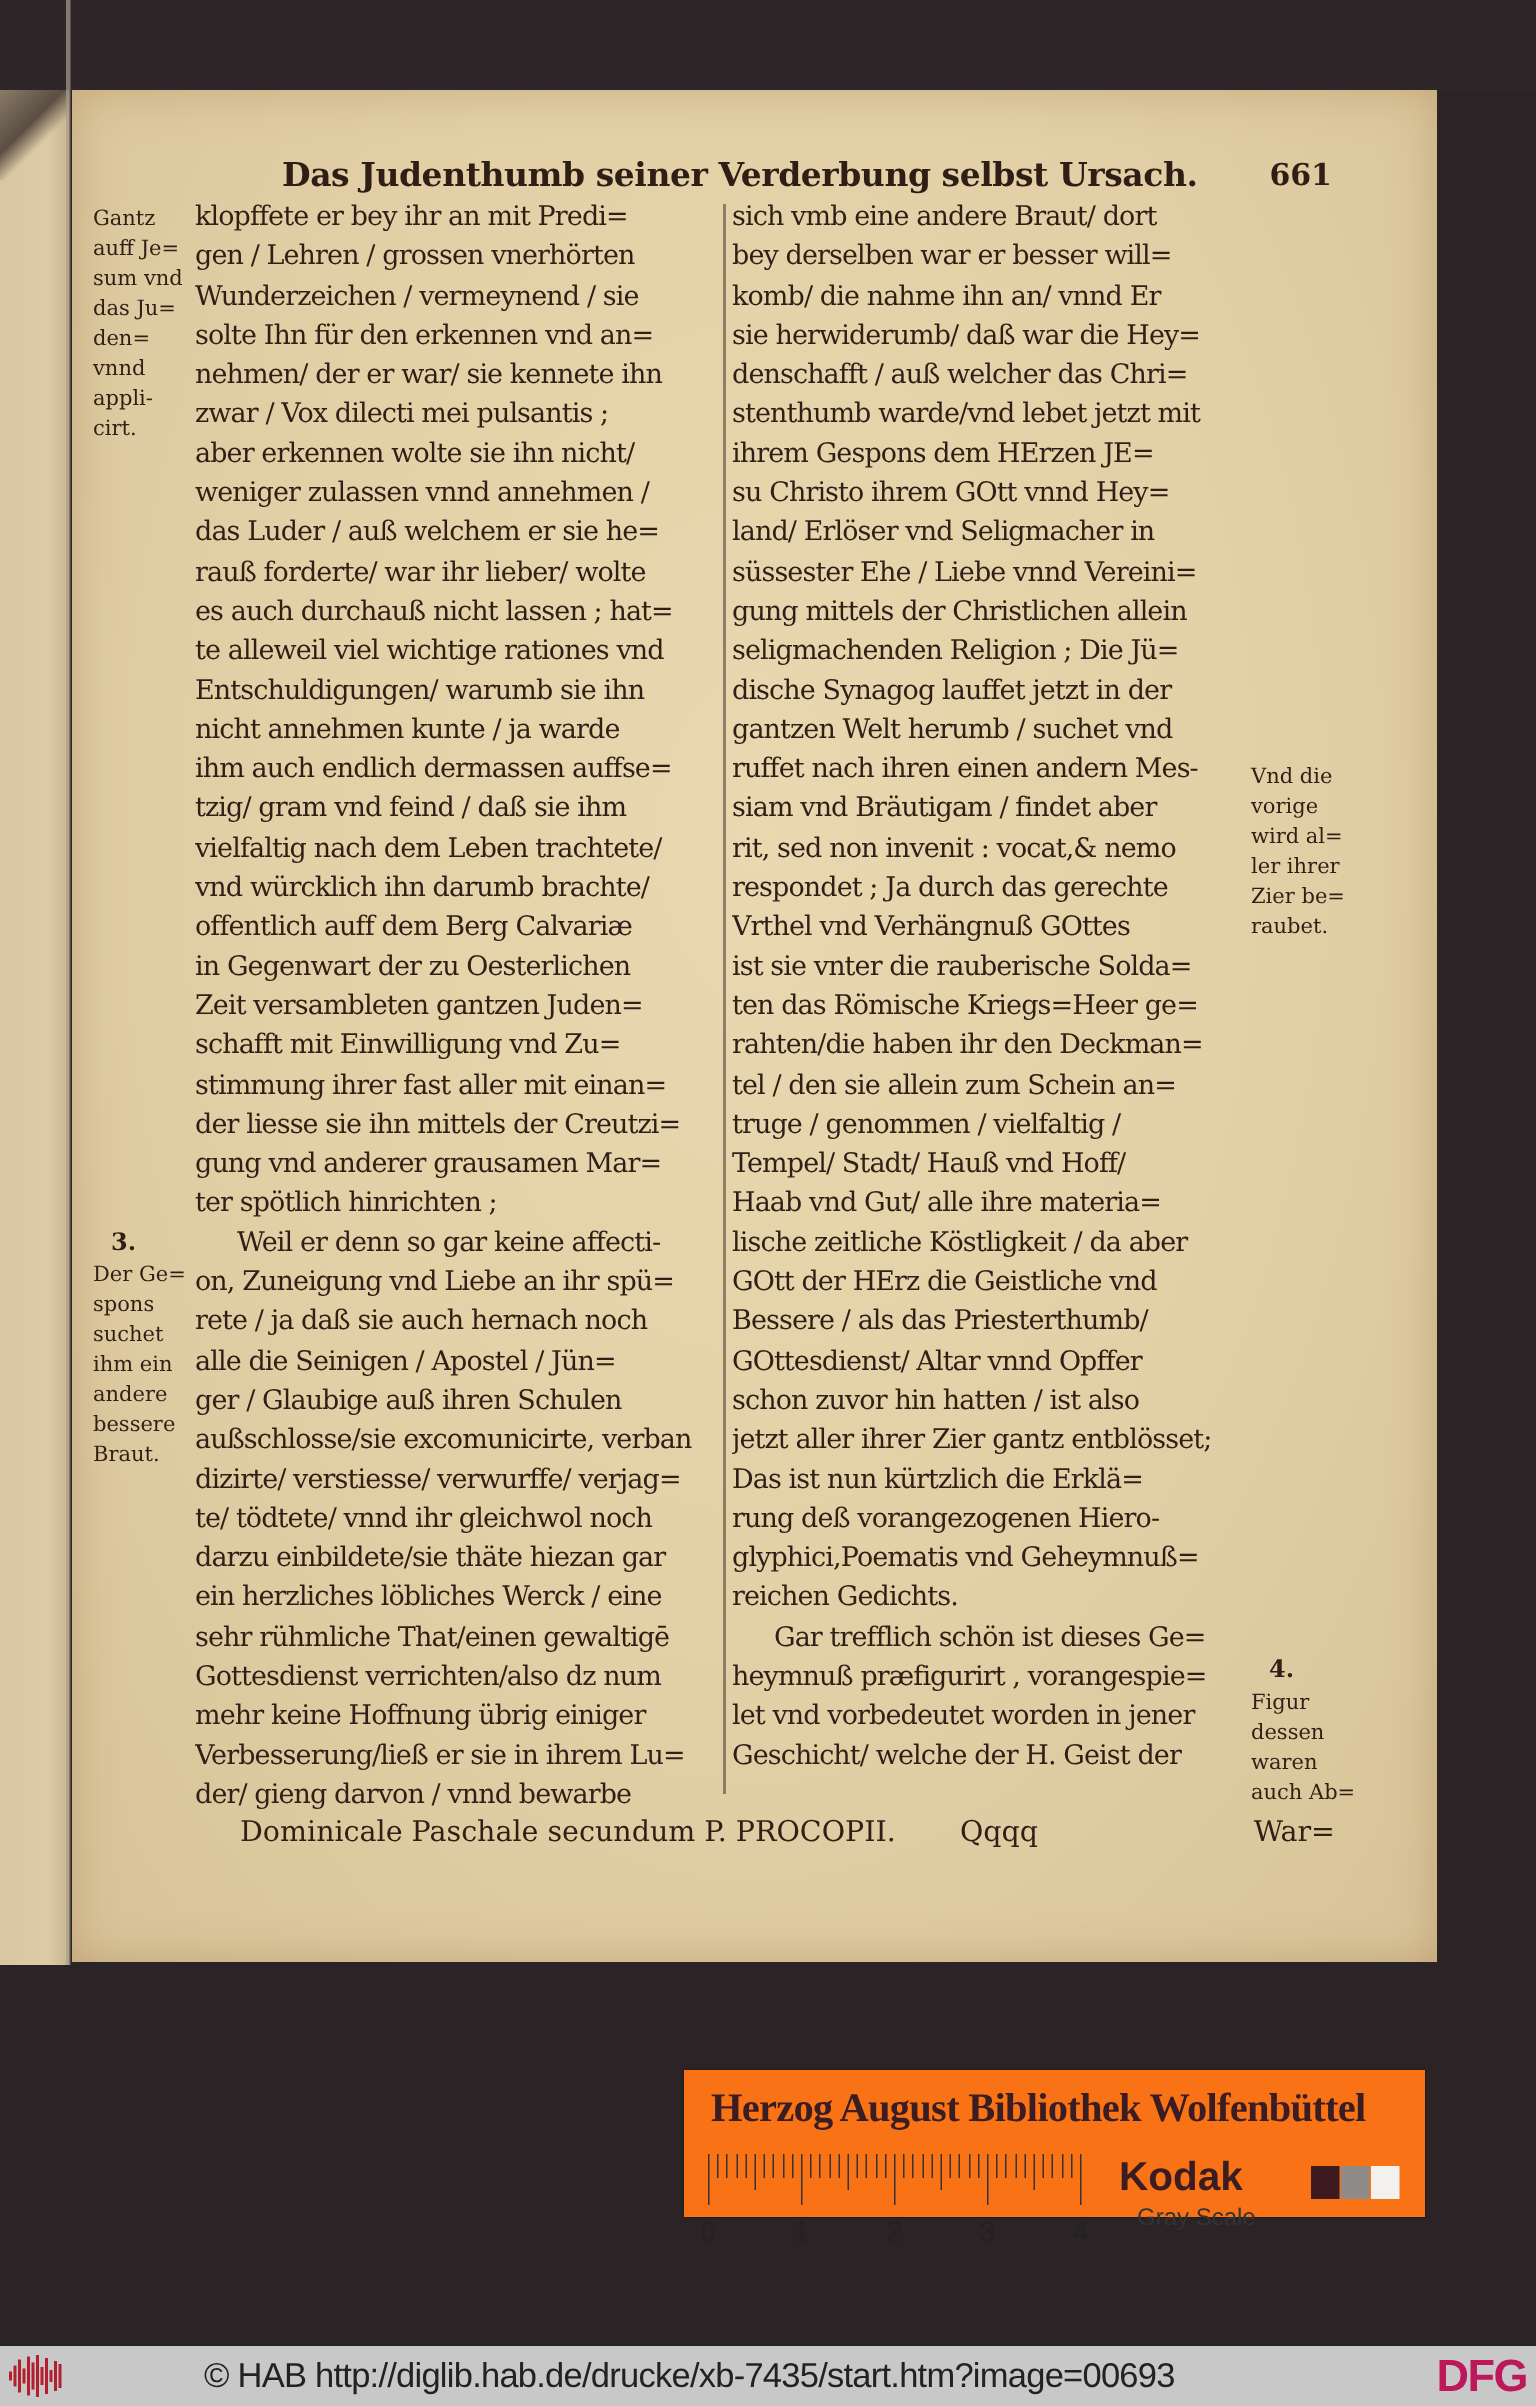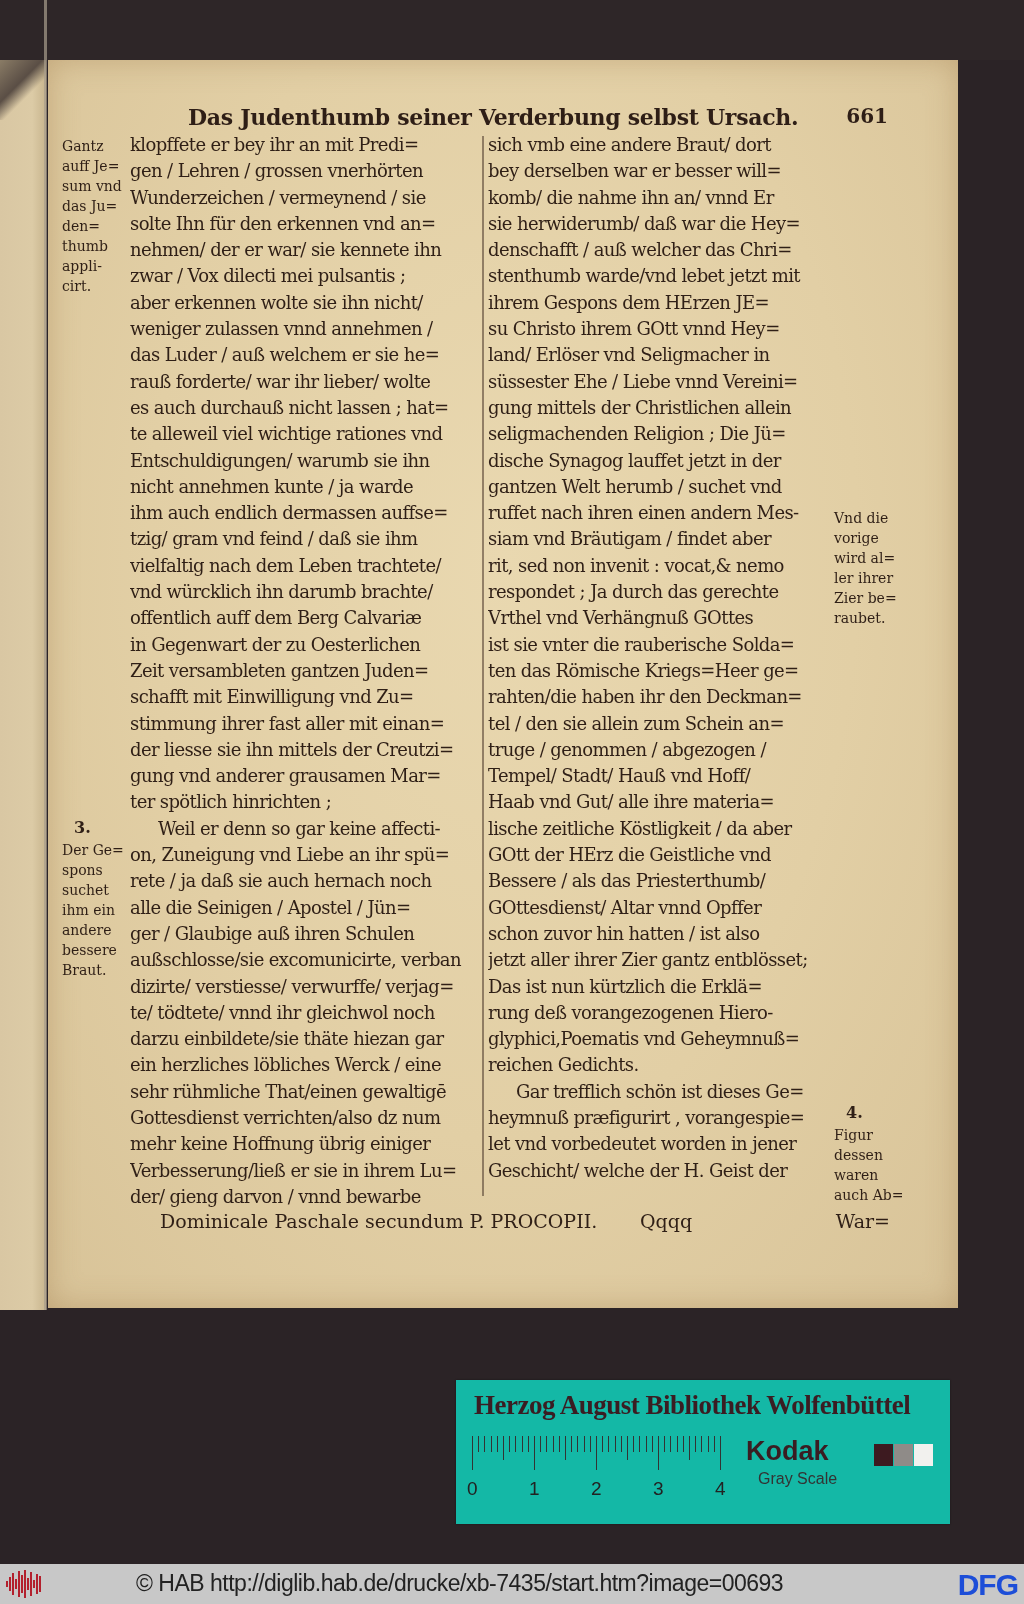--- a/index.html
+++ b/index.html
@@ -43,22 +43,22 @@
   .marg .num { font-weight:bold; font-size:16px; }
   .footer-line {
     position:absolute; left:112px; top:1150px; width:730px; height:30px;
     font-family:"DejaVu Serif",serif; font-size:19px; color:#2f1f16;
   }
   .footer-line .sig { position:absolute; left:0; top:0; }
   .footer-line .quire { position:absolute; left:480px; top:0; }
   .footer-line .catch { position:absolute; right:0; top:0; }
 
   .card {
-    position:absolute; left:456px; top:1380px; width:494px; height:144px;
-    background:#14b8a6; box-shadow:0 0 2px rgba(0,0,0,.4);
+    position:absolute; left:456px; top:1380px; width:494px; height:98px;
+    background:#f97316; box-shadow:0 0 2px rgba(0,0,0,.4);
   }
   .card .inst {
     position:absolute; left:18px; top:10px; font-family:"Liberation Serif",serif; font-weight:bold;
     font-size:27px; color:#3a1d22; letter-spacing:-0.5px; white-space:nowrap;
   }
   .ruler { position:absolute; left:16px; top:56px; width:250px; height:64px; }
   .tick { position:absolute; top:0; width:1px; background:#333; }
   .rnum { position:absolute; top:42px; font-family:"Liberation Sans",sans-serif; font-size:19px; color:#222; }
   .kodak { position:absolute; left:290px; top:56px; font-family:"Liberation Sans",sans-serif; font-weight:bold; font-size:27px; color:#3a1d22; }
   .gray-scale { position:absolute; left:302px; top:90px; font-family:"Liberation Sans",sans-serif; font-size:16px; color:#333; }
@@ -68,21 +68,21 @@
   .statusbar {
     position:absolute; left:0; top:1564px; width:1024px; height:40px; background:#c8c8c8;
   }
   .hab-logo { position:absolute; left:6px; top:6px; width:40px; height:28px; }
   .hab-logo span { position:absolute; top:0; width:2px; background:#b3202d; }
   .copyright {
     position:absolute; left:136px; top:6px; font-family:"Liberation Sans",sans-serif; font-size:23px;
     color:#222; letter-spacing:-0.5px; white-space:nowrap;
   }
   .dfg { position:absolute; right:6px; top:4px; font-family:"Liberation Sans",sans-serif; font-weight:bold;
-    font-size:30px; color:#1d4ed8; letter-spacing:-1px; }
+    font-size:30px; color:#be185d; letter-spacing:-1px; }
 </style>
 </head>
 <body>
 
 <div class="bg-top"></div>
 <div class="left-leaf">
   <div class="left-leaf-shadow"></div>
 </div>
 <div class="gutter-line"></div>
 
@@ -91,21 +91,21 @@
     <span class="title">Das Judenthumb seiner Verderbung selbst Ursach.</span>
     <span class="pnum">661</span>
   </div>
 
   <div class="marg" style="left:14px; top:76px;" id="m-l1">
       <div>Gantz</div>
       <div>auff Je=</div>
       <div>sum vnd</div>
       <div>das Ju=</div>
       <div>den=</div>
-      <div>thumb</div>
+      <div>vnnd</div>
       <div>appli-</div>
       <div>cirt.</div>
     </div>
   <div class="marg" style="left:26px; top:758px;">
     <span class="num">3.</span>
   </div>
   <div class="marg" style="left:14px; top:780px;" id="m-l2">
       <div>Der Ge=</div>
       <div>spons</div>
       <div>suchet</div>
@@ -193,21 +193,21 @@
       <div class="line">gantzen Welt herumb / suchet vnd</div>
       <div class="line">ruffet nach ihren einen andern Mes-</div>
       <div class="line">siam vnd Bräutigam / findet aber</div>
       <div class="line">rit, sed non invenit : vocat,&amp; nemo</div>
       <div class="line">respondet ; Ja durch das gerechte</div>
       <div class="line">Vrthel vnd Verhängnuß GOttes</div>
       <div class="line">ist sie vnter die rauberische Solda=</div>
       <div class="line">ten das Römische Kriegs=Heer ge=</div>
       <div class="line">rahten/die haben ihr den Deckman=</div>
       <div class="line">tel / den sie allein zum Schein an=</div>
-      <div class="line">truge / genommen / abgezogen /</div>
+      <div class="line">truge / genommen / vielfaltig /</div>
       <div class="line">Tempel/ Stadt/ Hauß vnd Hoff/</div>
       <div class="line">Haab vnd Gut/ alle ihre materia=</div>
       <div class="line">lische zeitliche Köstligkeit / da aber</div>
       <div class="line">GOtt der HErz die Geistliche vnd</div>
       <div class="line">Bessere / als das Priesterthumb/</div>
       <div class="line">GOttesdienst/ Altar vnnd Opffer</div>
       <div class="line">schon zuvor hin hatten / ist also</div>
       <div class="line">jetzt aller ihrer Zier gantz entblösset;</div>
       <div class="line">Das ist nun kürtzlich die Erklä=</div>
       <div class="line">rung deß vorangezogenen Hiero-</div>

